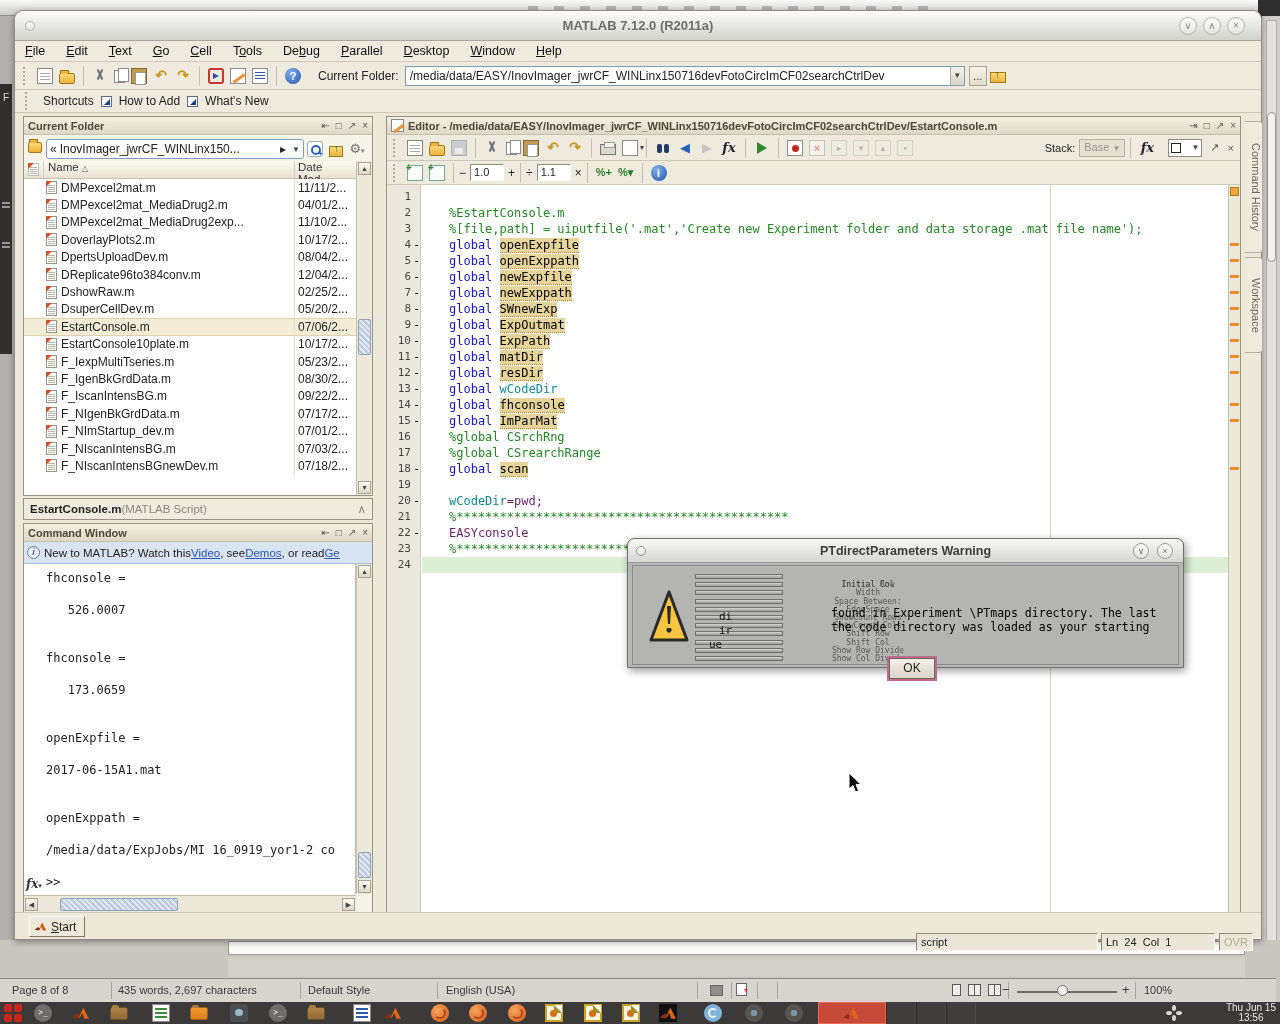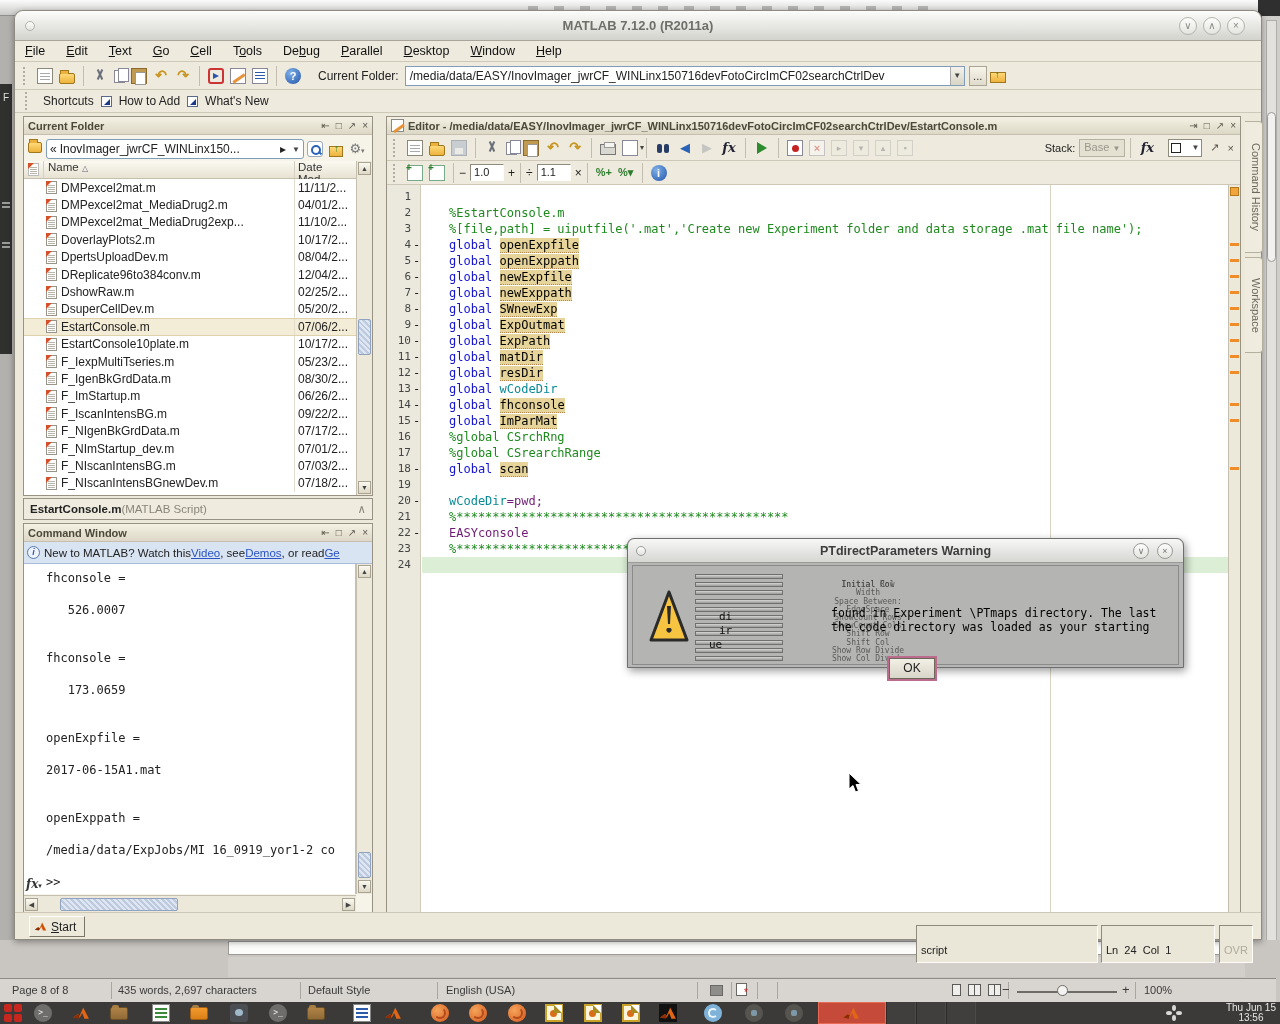--- a/index.html
+++ b/index.html
@@ -149,21 +149,21 @@
   #cw-out{position:absolute;left:0;top:40px;right:16px;bottom:19px;background:#fff;border-right:1px solid #c4bfae;font-family:"DejaVu Sans Mono",monospace;font-size:12px;line-height:16px;white-space:pre;overflow:hidden;padding:6px 0 0 22px}
   #cw-margin{position:absolute;left:0;top:40px;width:17px;bottom:19px;background:#f0ede0;border-right:1px solid #e0dccc}
   #cw-prompt{position:absolute;left:22px;bottom:24px;font-family:"DejaVu Sans Mono",monospace;font-size:12px}
   #cw-fx{position:absolute;left:2px;bottom:22px;font-family:"DejaVu Serif",serif;font-style:italic;font-weight:bold;font-size:12px;color:#333}
   #cw-hscroll{position:absolute;left:0;right:16px;bottom:0;height:18px;background:#ece8da;border-top:1px solid #c4bfae}
   .harrow{position:absolute;top:2px;width:13px;height:13px;background:linear-gradient(#faf8f0,#ddd8c6);border:1px solid #a9a492;font-size:7px;text-align:center;line-height:12px;color:#444}
   #cw-hthumb{position:absolute;left:36px;top:2px;width:118px;height:13px;background:repeating-linear-gradient(45deg,#dfe6f2 0 2px,#bccadf 2px 4px);border:1px solid #8fa3c0;border-radius:2px}
   
   #ml-status{position:absolute;left:0;bottom:0;right:0;height:27px;background:#ece8da;border-top:1px solid #cdc8b8}
   #start-btn{position:absolute;left:14px;top:3px;height:21px;padding:0 8px 0 4px;background:#ece8da;border:1px solid;border-color:#fff #7a7567 #7a7567 #fff;display:flex;align-items:center;gap:4px;font-size:12px}
-  .sfield{position:absolute;top:12px;height:18px;background:#eae6d8;border:1px solid;border-color:#8e8a7c #fdfcf7 #fdfcf7 #8e8a7c;font-size:11px;padding:18px 4px;color:#222}
+  .sfield{position:absolute;top:20px;height:18px;background:#eae6d8;border:1px solid;border-color:#8e8a7c #fdfcf7 #fdfcf7 #8e8a7c;font-size:11px;padding:2px 4px;color:#222}
   
   #ed-title-icon{width:13px;height:13px;background:#fff;border:1px solid #888;position:relative;margin-right:4px;flex:none}
   #ed-title-icon::before{content:"";position:absolute;left:1px;top:7px;width:12px;height:3px;background:#e8923a;transform:rotate(-35deg)}
   #ed-tb1{position:absolute;left:0;top:18px;right:0;height:26px;background:#eeeade;border-bottom:1px solid #cdc8b8;display:flex;align-items:center;padding:0 6px;font-size:11px}
   #ed-tb2{position:absolute;left:0;top:44px;right:0;height:24px;background:#eeeade;border-bottom:1px solid #cdc8b8;display:flex;align-items:center;padding:0 6px;font-size:12px}
   .tb-input{width:34px;height:17px;background:#fff;border:1px solid;border-color:#8e8a7c #fdfcf7 #fdfcf7 #8e8a7c;font-size:11px;padding:1px 3px;margin:0 4px}
   #stack-combo{height:18px;background:#e4e0d2;border:1px solid #b5b0a0;color:#9a968a;padding:1px 4px;margin-left:4px}
   #ed-selbox{width:34px;height:18px;background:#fff;border:1px solid #8e8a7c;margin-left:10px;display:flex;align-items:center;justify-content:space-between;padding:0 2px}
   #ed-selbox .sq{width:10px;height:10px;border:1.5px solid #222}
   #code{position:absolute;left:0;top:68px;right:12px;bottom:0;background:#fff;overflow:hidden;font-family:"DejaVu Sans Mono",monospace;font-size:12px}
@@ -464,25 +464,20 @@
         </div>
         <div class="cf-row">
           <span class="mfile"></span>
           <span class="cf-name">F_IexpMultiTseries.m</span>
           <span class="cf-date">05/23/2...</span>
         </div>
         <div class="cf-row">
           <span class="mfile"></span>
           <span class="cf-name">F_IgenBkGrdData.m</span>
           <span class="cf-date">08/30/2...</span>
-        </div>
-        <div class="cf-row">
-          <span class="mfile"></span>
-          <span class="cf-name">F_ImStartup.m</span>
-          <span class="cf-date">06/26/2...</span>
         </div>
         <div class="cf-row">
           <span class="mfile"></span>
           <span class="cf-name">F_IscanIntensBG.m</span>
           <span class="cf-date">09/22/2...</span>
         </div>
         <div class="cf-row">
           <span class="mfile"></span>
           <span class="cf-name">F_NIgenBkGrdData.m</span>
           <span class="cf-date">07/17/2...</span>

